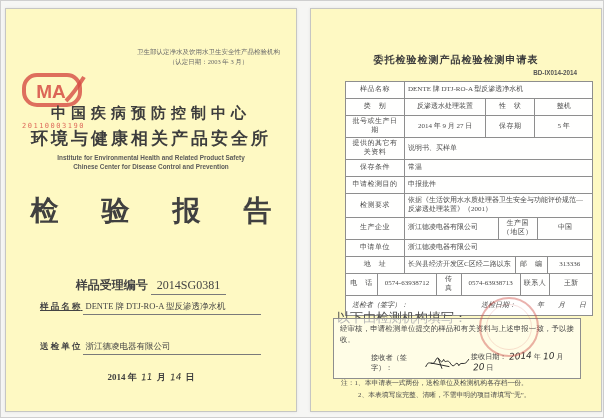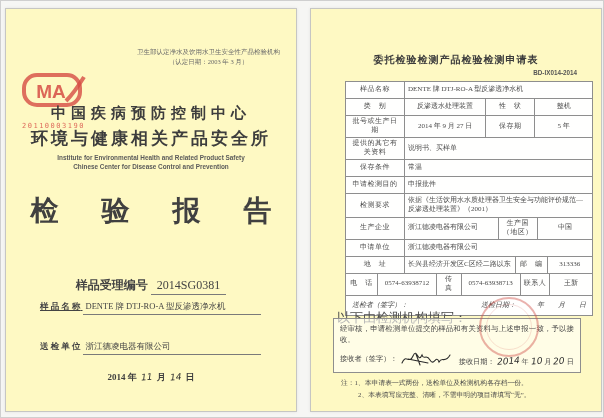--- a/index.html
+++ b/index.html
@@ -39,21 +39,21 @@
   .td.lbl { letter-spacing:.5px; }
   .td.lft { justify-content:flex-start; text-align:left; }
   .tr.tall { min-height:24px; }
   .tr.med { min-height:21px; }
   .tr.sig-row { min-height:19px; }
   .sig-cell { flex:1; display:flex; justify-content:space-between; align-items:center; padding:1px 6px; font-size:7px; color:#4c4c4c; }
   .fill-note { position:absolute; top:300px; left:26px; font-size:13px; color:#4c4c4c; }
   .review-box { position:absolute; top:309px; left:22px; width:248px; border:1px solid #8e8e8e; padding:4px 6px 5px 6px; background:rgba(255,255,254,.6); }
   .review-text { font-size:7.4px; line-height:1.5; color:#474747; text-align:justify; }
   .receive-line { display:flex; justify-content:space-between; align-items:flex-end; margin-top:6px; font-size:7.2px; color:#474747; }
-  .receive-left { display:flex; align-items:center; }
+  .receive-left { display:flex; align-items:center;margin-left:31px; }
   .signature-svg { margin-left:2px; }
   .notes { position:absolute; top:368px; left:30px; font-size:6.8px; line-height:1.75; color:#4c4c4c; }
   .notes .n2 { padding-left:17px; }
   .stamp { position:absolute; top:288px; left:168px; width:60px; height:60px; border:2px solid rgba(208,84,78,.45); border-radius:50%; pointer-events:none; }
   .stamp::after { content:""; position:absolute; inset:5px; border:1px solid rgba(208,84,78,.18); border-radius:50%; }
 </style>
 </head>
 <body>
 
 <div class="canvas">

